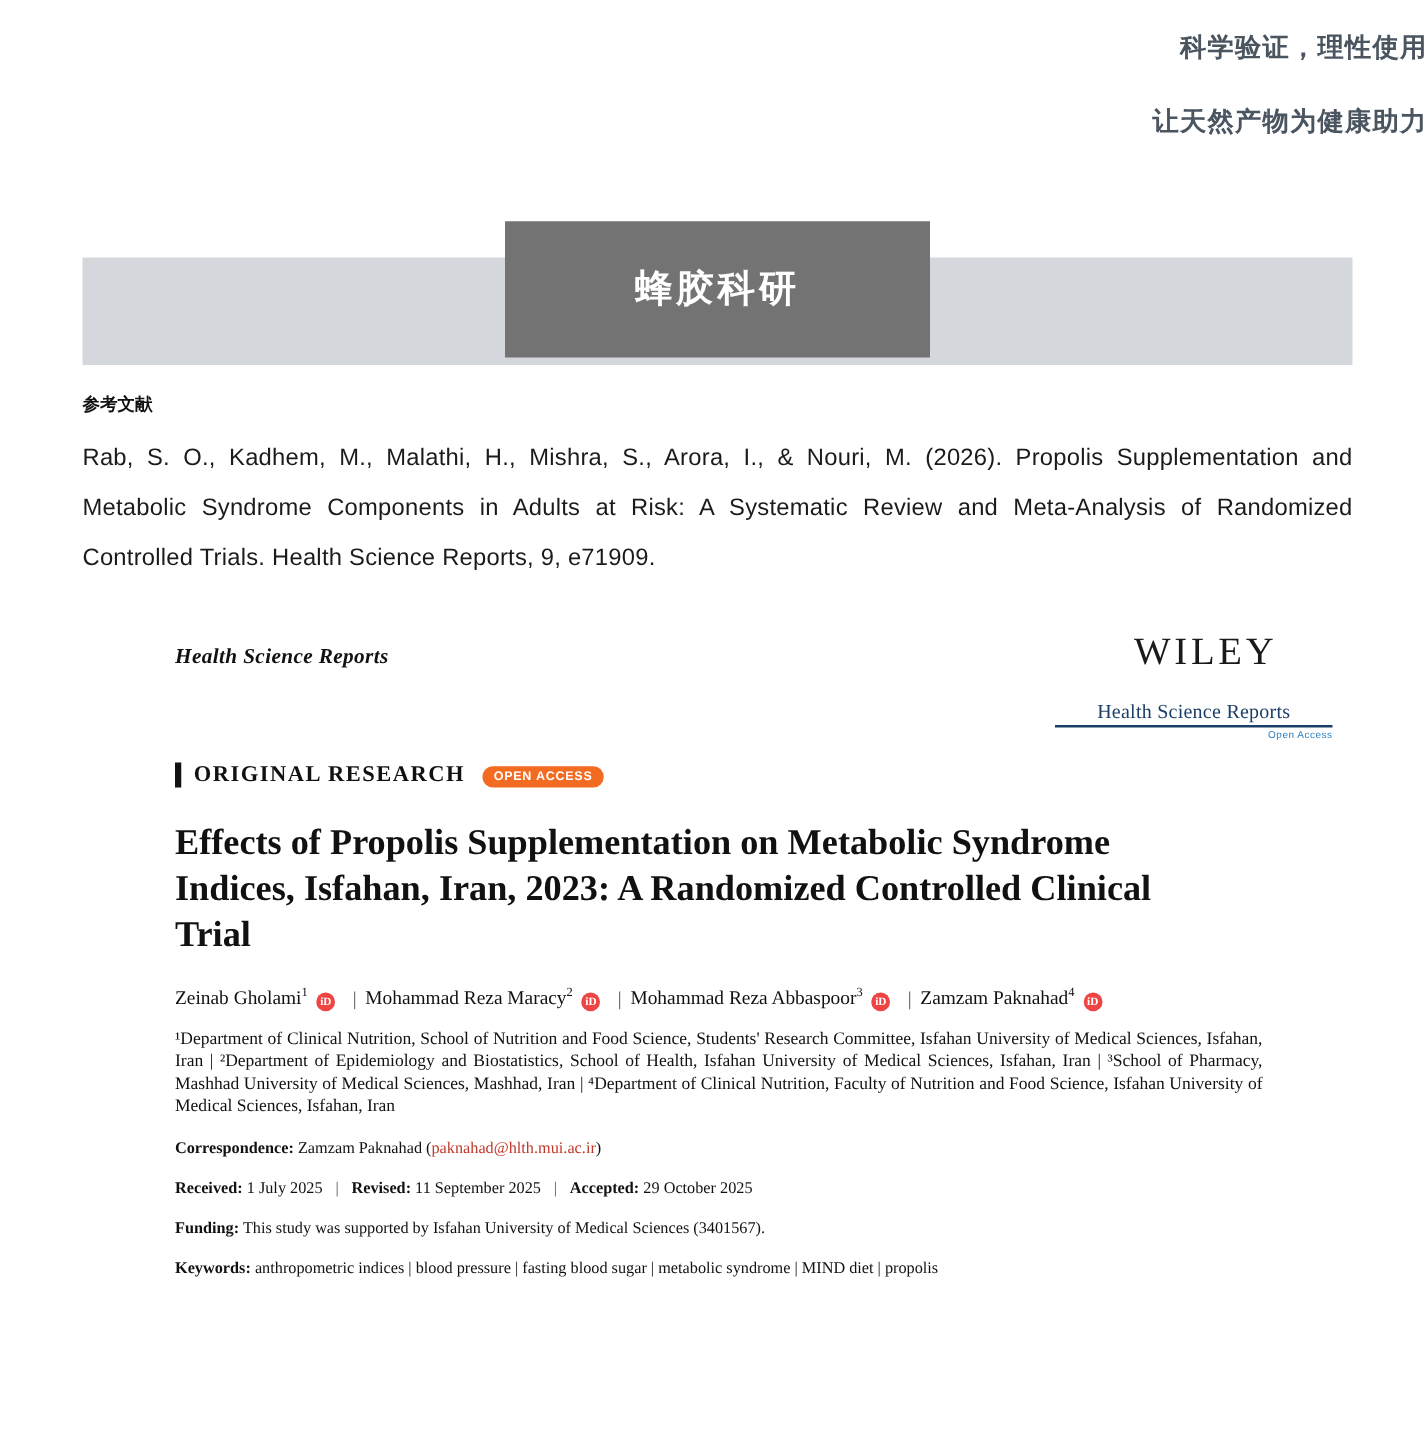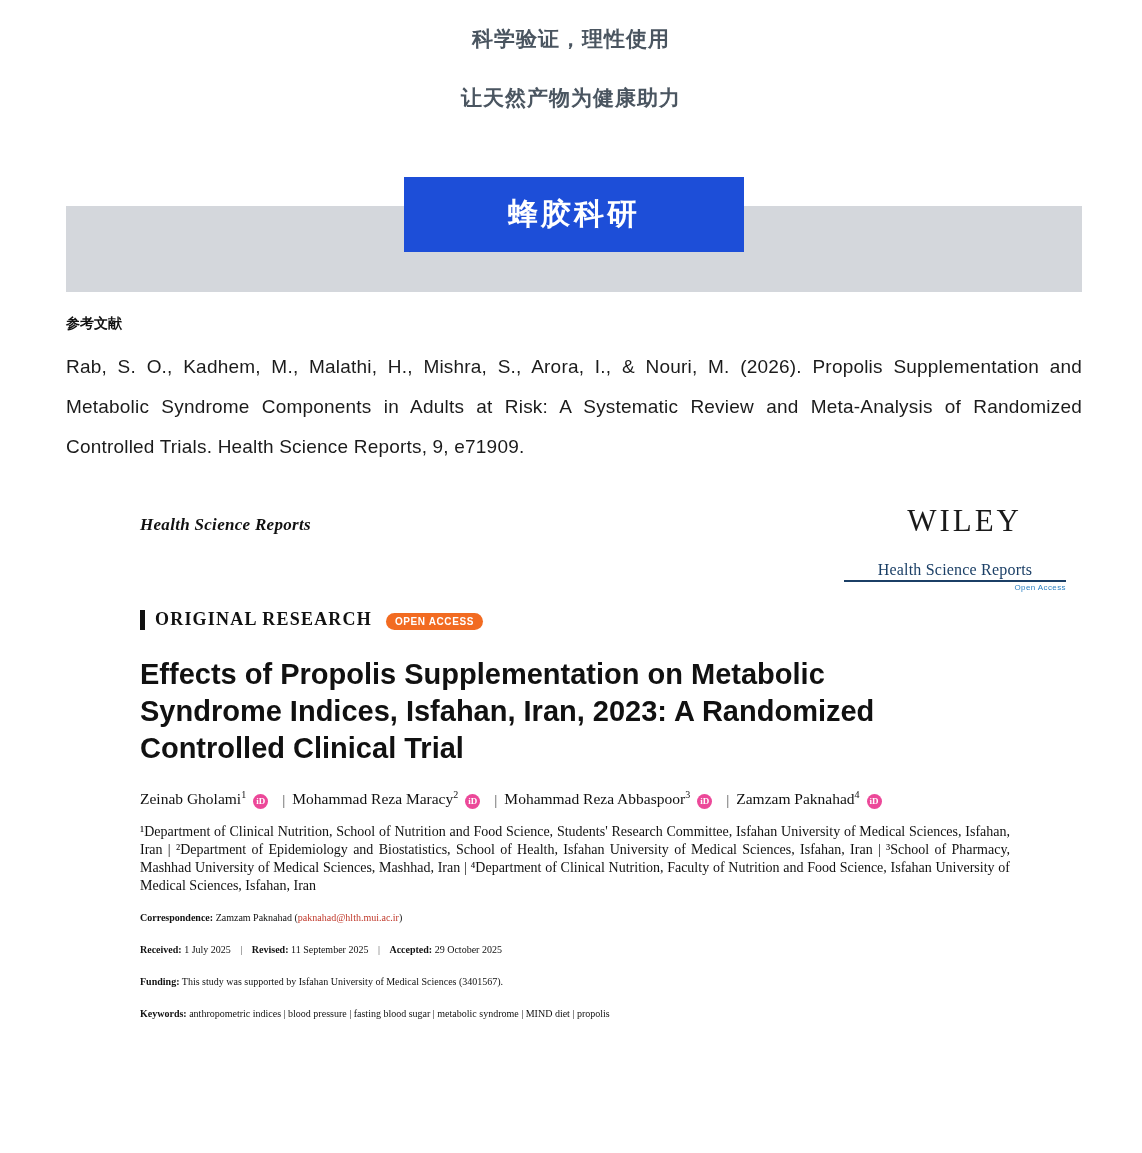--- a/index.html
+++ b/index.html
@@ -21,20 +21,21 @@
     padding-top: 26px;
     text-align: center;
   }
   .slogan {
     font-family: "Liberation Sans", sans-serif;
     font-weight: bold;
     font-size: 21px;
     color: #4a5560;
     letter-spacing: 1px;
     line-height: 1.2;
+    text-align: right;
   }
   .slogan.first { margin-bottom: 34px; }
 
   
   .banner-wrap {
     position: relative;
     margin-top: 67px;
     height: 115px;
   }
   .banner-grey {
@@ -43,22 +44,22 @@
     right: 60px;
     top: 29px;
     height: 86px;
     background: #d4d7dc;
   }
   .banner-box {
     position: absolute;
     left: 404px;
     top: 0;
     width: 340px;
-    height: 75px;
-    background: #1d4ed8;
+    height: 109px;
+    background: #737373;
     display: flex;
     align-items: center;
     justify-content: center;
   }
   .banner-title {
     color: #ffffff;
     font-size: 30px;
     font-weight: bold;
     letter-spacing: 3px;
   }
@@ -165,21 +166,21 @@
     font-size: 10px;
     font-weight: bold;
     letter-spacing: 0.6px;
     padding: 3px 9px;
     border-radius: 9px;
     margin-left: 4px;
   }
 
   .paper-title {
     margin-top: 26px;
-    font-family: Liberation Sans, sans-serif;
+    font-family: Liberation Serif, serif;
     font-weight: bold;
     font-size: 29px;
     line-height: 37px;
     color: #111;
     max-width: 800px;
   }
 
   .authors {
     margin-top: 22px;
     font-family: "Liberation Serif", serif;
@@ -189,21 +190,21 @@
     flex-wrap: wrap;
     align-items: flex-end;
     gap: 0px;
   }
   .author-name sup { font-size: 10px; }
   .orcid {
     display: inline-block;
     width: 15px;
     height: 15px;
     border-radius: 50%;
-    background: #ec4899;
+    background: #ef4444;
     color: #fff;
     font-size: 9px;
     font-weight: bold;
     line-height: 15px;
     text-align: center;
     margin: 0 7px;
     vertical-align: middle;
   }
   .sep {
     color: #555;
@@ -215,21 +216,21 @@
     font-family: "Liberation Serif", serif;
     font-size: 14px;
     line-height: 18px;
     color: #111;
     max-width: 870px;
     text-align: justify;
   }
 
   .meta-line {
     font-family: "Liberation Serif", serif;
-    font-size: 10px;
+    font-size: 13px;
     line-height: 18px;
     color: #111;
     margin-top: 14px;
   }
   .meta-line b { font-weight: bold; }
   .meta-link { color: #c0392b; }
 </style>
 </head>
 <body>
 

